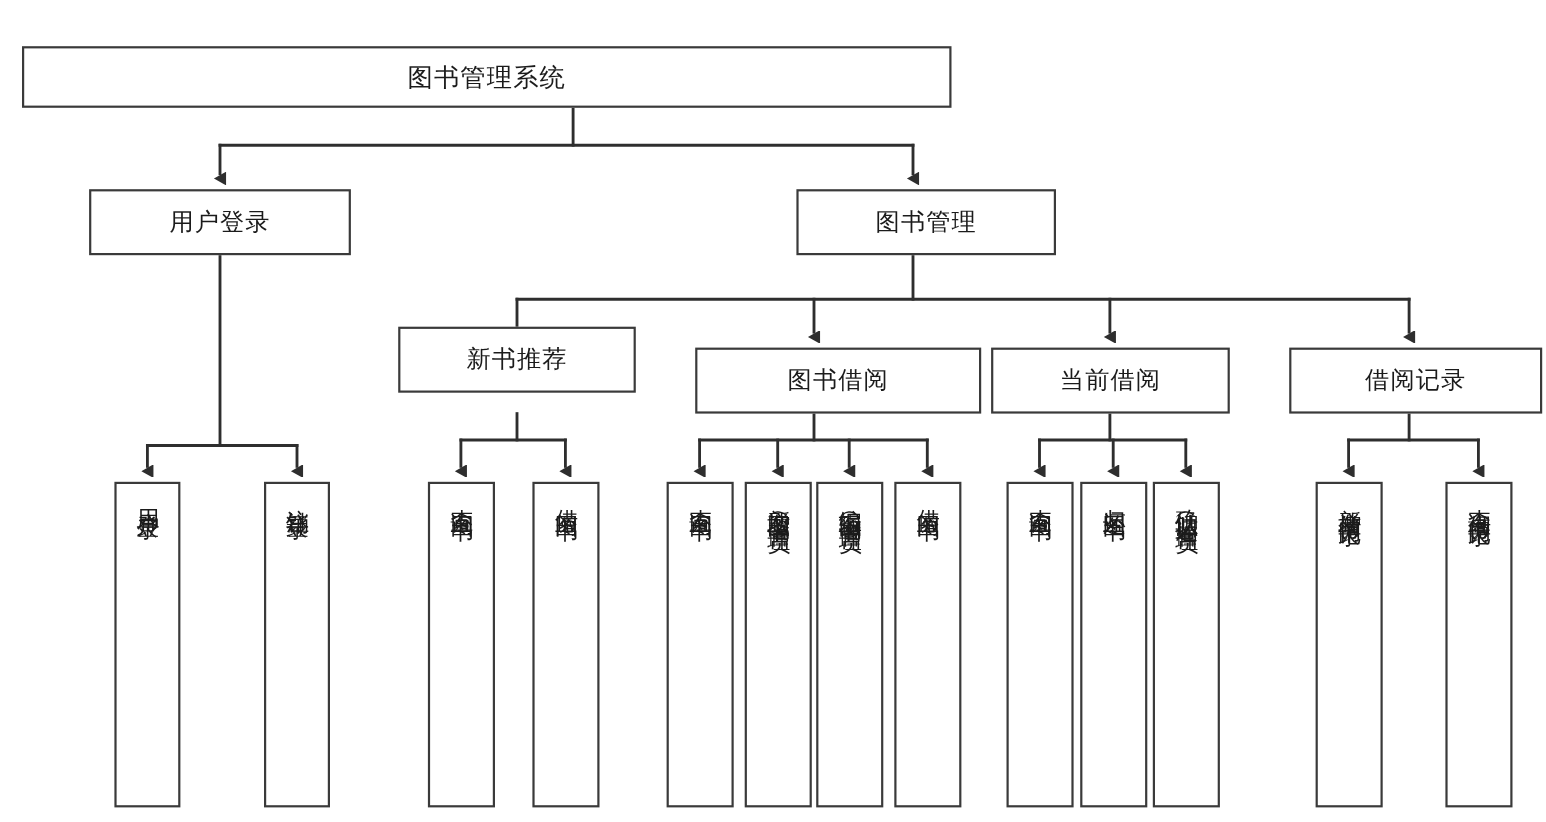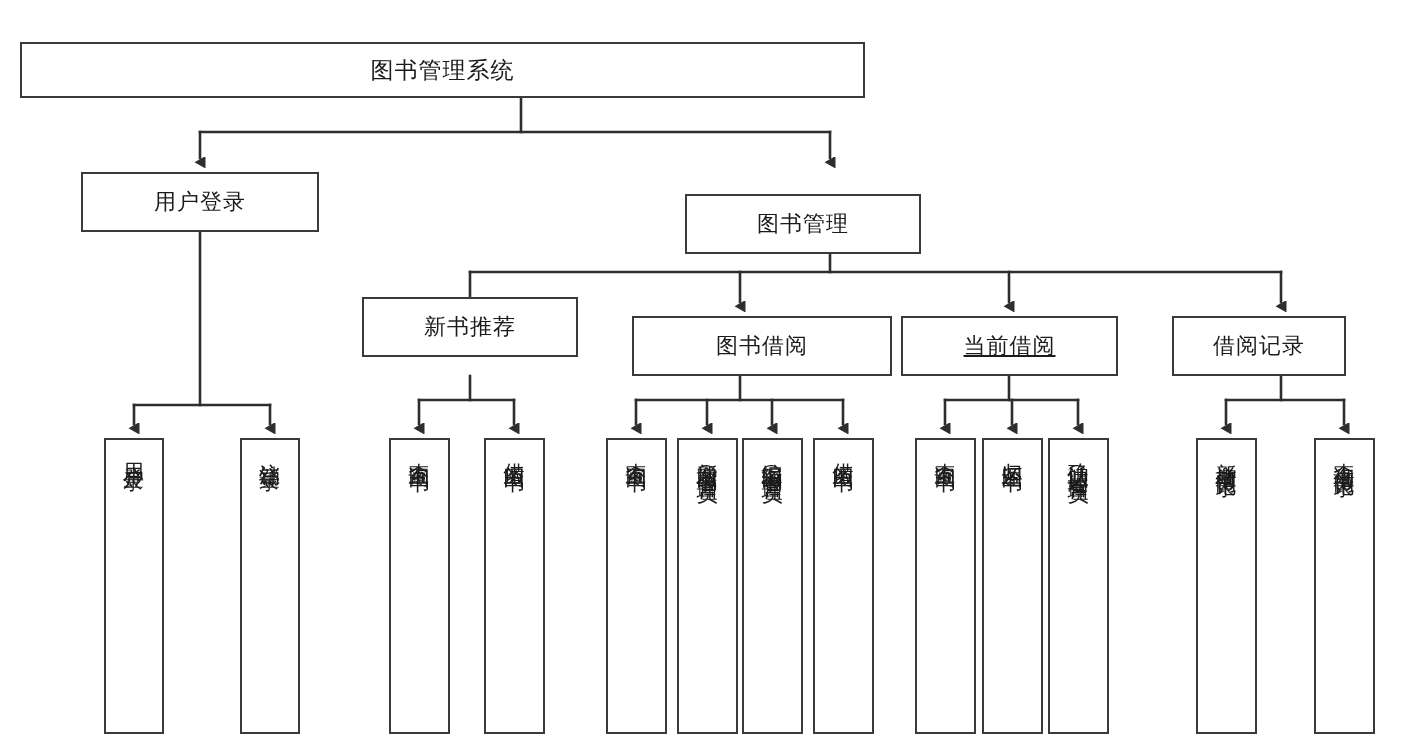--- a/index.html
+++ b/index.html
@@ -129,37 +129,37 @@
   </svg>
 
   <div class="node horiz root" style="left:20px;top:14px;width:845px;height:56px;margin-top:28px;">
     <span class="label">图书管理系统</span>
   </div>
 
   <div class="node horiz" style="left:81px;top:172px;width:238px;height:60px;">
     <span class="label">用户登录</span>
   </div>
 
-  <div class="node horiz" style="left:685px;top:172px;width:236px;height:60px;margin-top:22px;">
+  <div class="node horiz" style="left:724px;top:172px;width:236px;height:60px;">
     <span class="label">图书管理</span>
   </div>
 
   <div class="node horiz" style="left:362px;top:297px;width:216px;height:60px;">
     <span class="label">新书推荐</span>
   </div>
 
   <div class="node horiz" style="left:632px;top:316px;width:260px;height:60px;">
     <span class="label">图书借阅</span>
   </div>
 
-  <div class="node horiz" style="left:901px;top:316px;width:217px;height:60px;text-decoration:underline;">
+  <div class="node horiz" style="left:901px;top:316px;width:217px;height:60px;">
     <span class="label">当前借阅</span>
   </div>
 
-  <div class="node horiz" style="left:1172px;top:316px;width:174px;height:60px;">
+  <div class="node horiz" style="left:1172px;top:316px;width:230px;height:60px;">
     <span class="label">借阅记录</span>
   </div>
 
   <div class="node vert" style="left:104px;top:438px;width:60px;height:296px;">
     <span class="label">用户登录</span>
   </div>
 
   <div class="node vert" style="left:240px;top:438px;width:60px;height:296px;">
     <span class="label">注销登录</span>
   </div>

